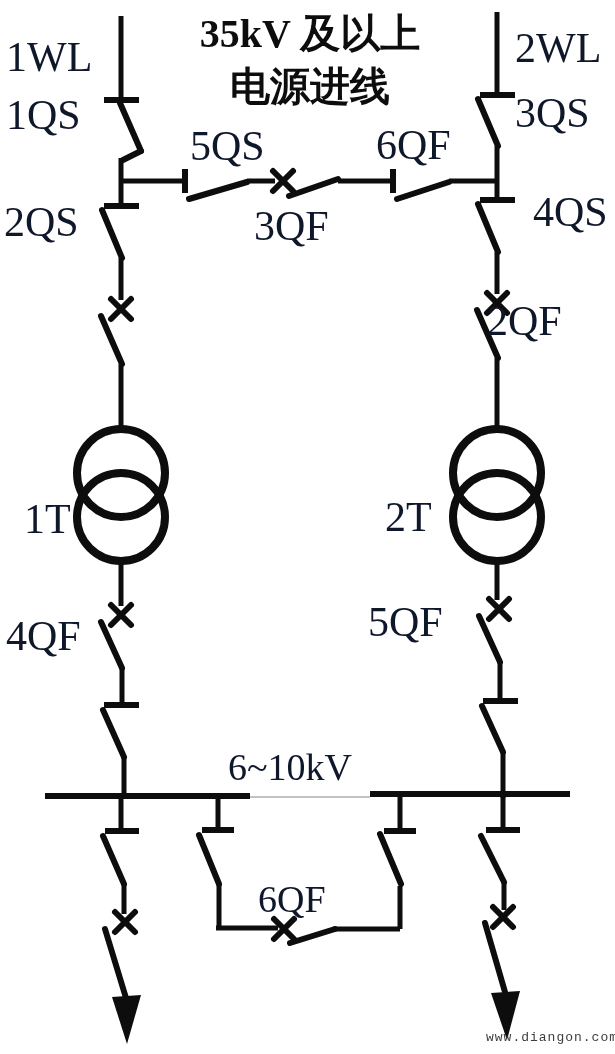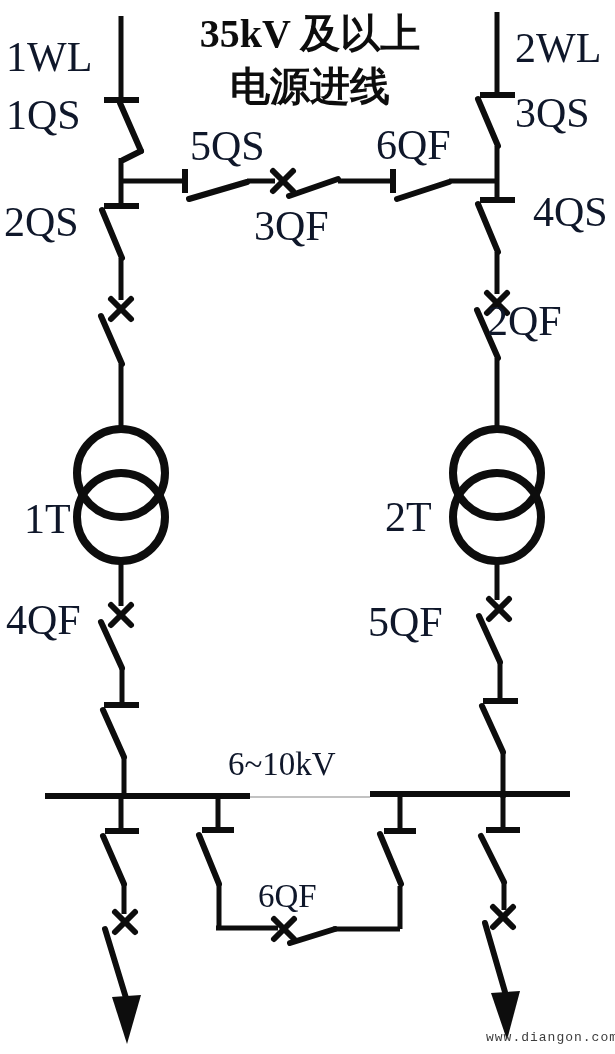--- a/index.html
+++ b/index.html
@@ -5,21 +5,21 @@
   html,body{margin:0;padding:0;background:#fff;}
   .stage{
     position:relative;width:615px;height:1054px;background:#ffffff;overflow:hidden;
     font-family:"Liberation Serif","DejaVu Serif",serif;
   }
   .stage svg{position:absolute;left:0;top:0;}
   .lbl{
     position:absolute;font-weight:400;font-size:42px;line-height:1;
     color:#0f172a;white-space:nowrap;letter-spacing:0px;
   }
-  .lbl.small{font-size:33px;}
+  .lbl.small{font-size:38px;}
   .title{
     position:absolute;left:150px;top:8px;width:320px;text-align:center;
     font-weight:700;font-size:40px;line-height:1.32;color:#0d0d0d;white-space:nowrap;
   }
   .watermark{
     position:absolute;font-family:"Liberation Mono","DejaVu Sans Mono",monospace;
     font-size:13px;font-weight:400;color:#3d3d3d;letter-spacing:1px;white-space:nowrap;
   }
   .stroke{stroke:#0d0d0d;fill:none;}
 </style>
@@ -193,19 +193,19 @@
   <div class="lbl" style="left:4px;top:201px;">2QS</div>
   <div class="lbl" style="left:168px;top:125px;margin-left:22px;">5QS</div>
   <div class="lbl" style="left:226px;top:205px;margin-left:28px;">3QF</div>
   <div class="lbl" style="left:376px;top:124px;">6QF</div>
   <div class="lbl" style="left:503px;top:27px;margin-left:12px;">2WL</div>
   <div class="lbl" style="left:515px;top:92px;">3QS</div>
   <div class="lbl" style="left:533px;top:191px;">4QS</div>
   <div class="lbl" style="left:487px;top:300px;">2QF</div>
   <div class="lbl" style="left:24px;top:474px;margin-top:24px;">1T</div>
   <div class="lbl" style="left:385px;top:496px;">2T</div>
-  <div class="lbl" style="left:6px;top:599px;text-align:right;">4QF</div>
+  <div class="lbl" style="left:6px;top:615px;text-align:right;">4QF</div>
   <div class="lbl" style="left:368px;top:601px;">5QF</div>
   <div class="lbl small" style="left:228px;top:748px;">6~10kV</div>
   <div class="lbl small" style="left:258px;top:880px;">6QF</div>
 
   <div class="watermark" style="left:486px;top:1030px;">www.diangon.com</div>
 </div>
 
 </body></html>

